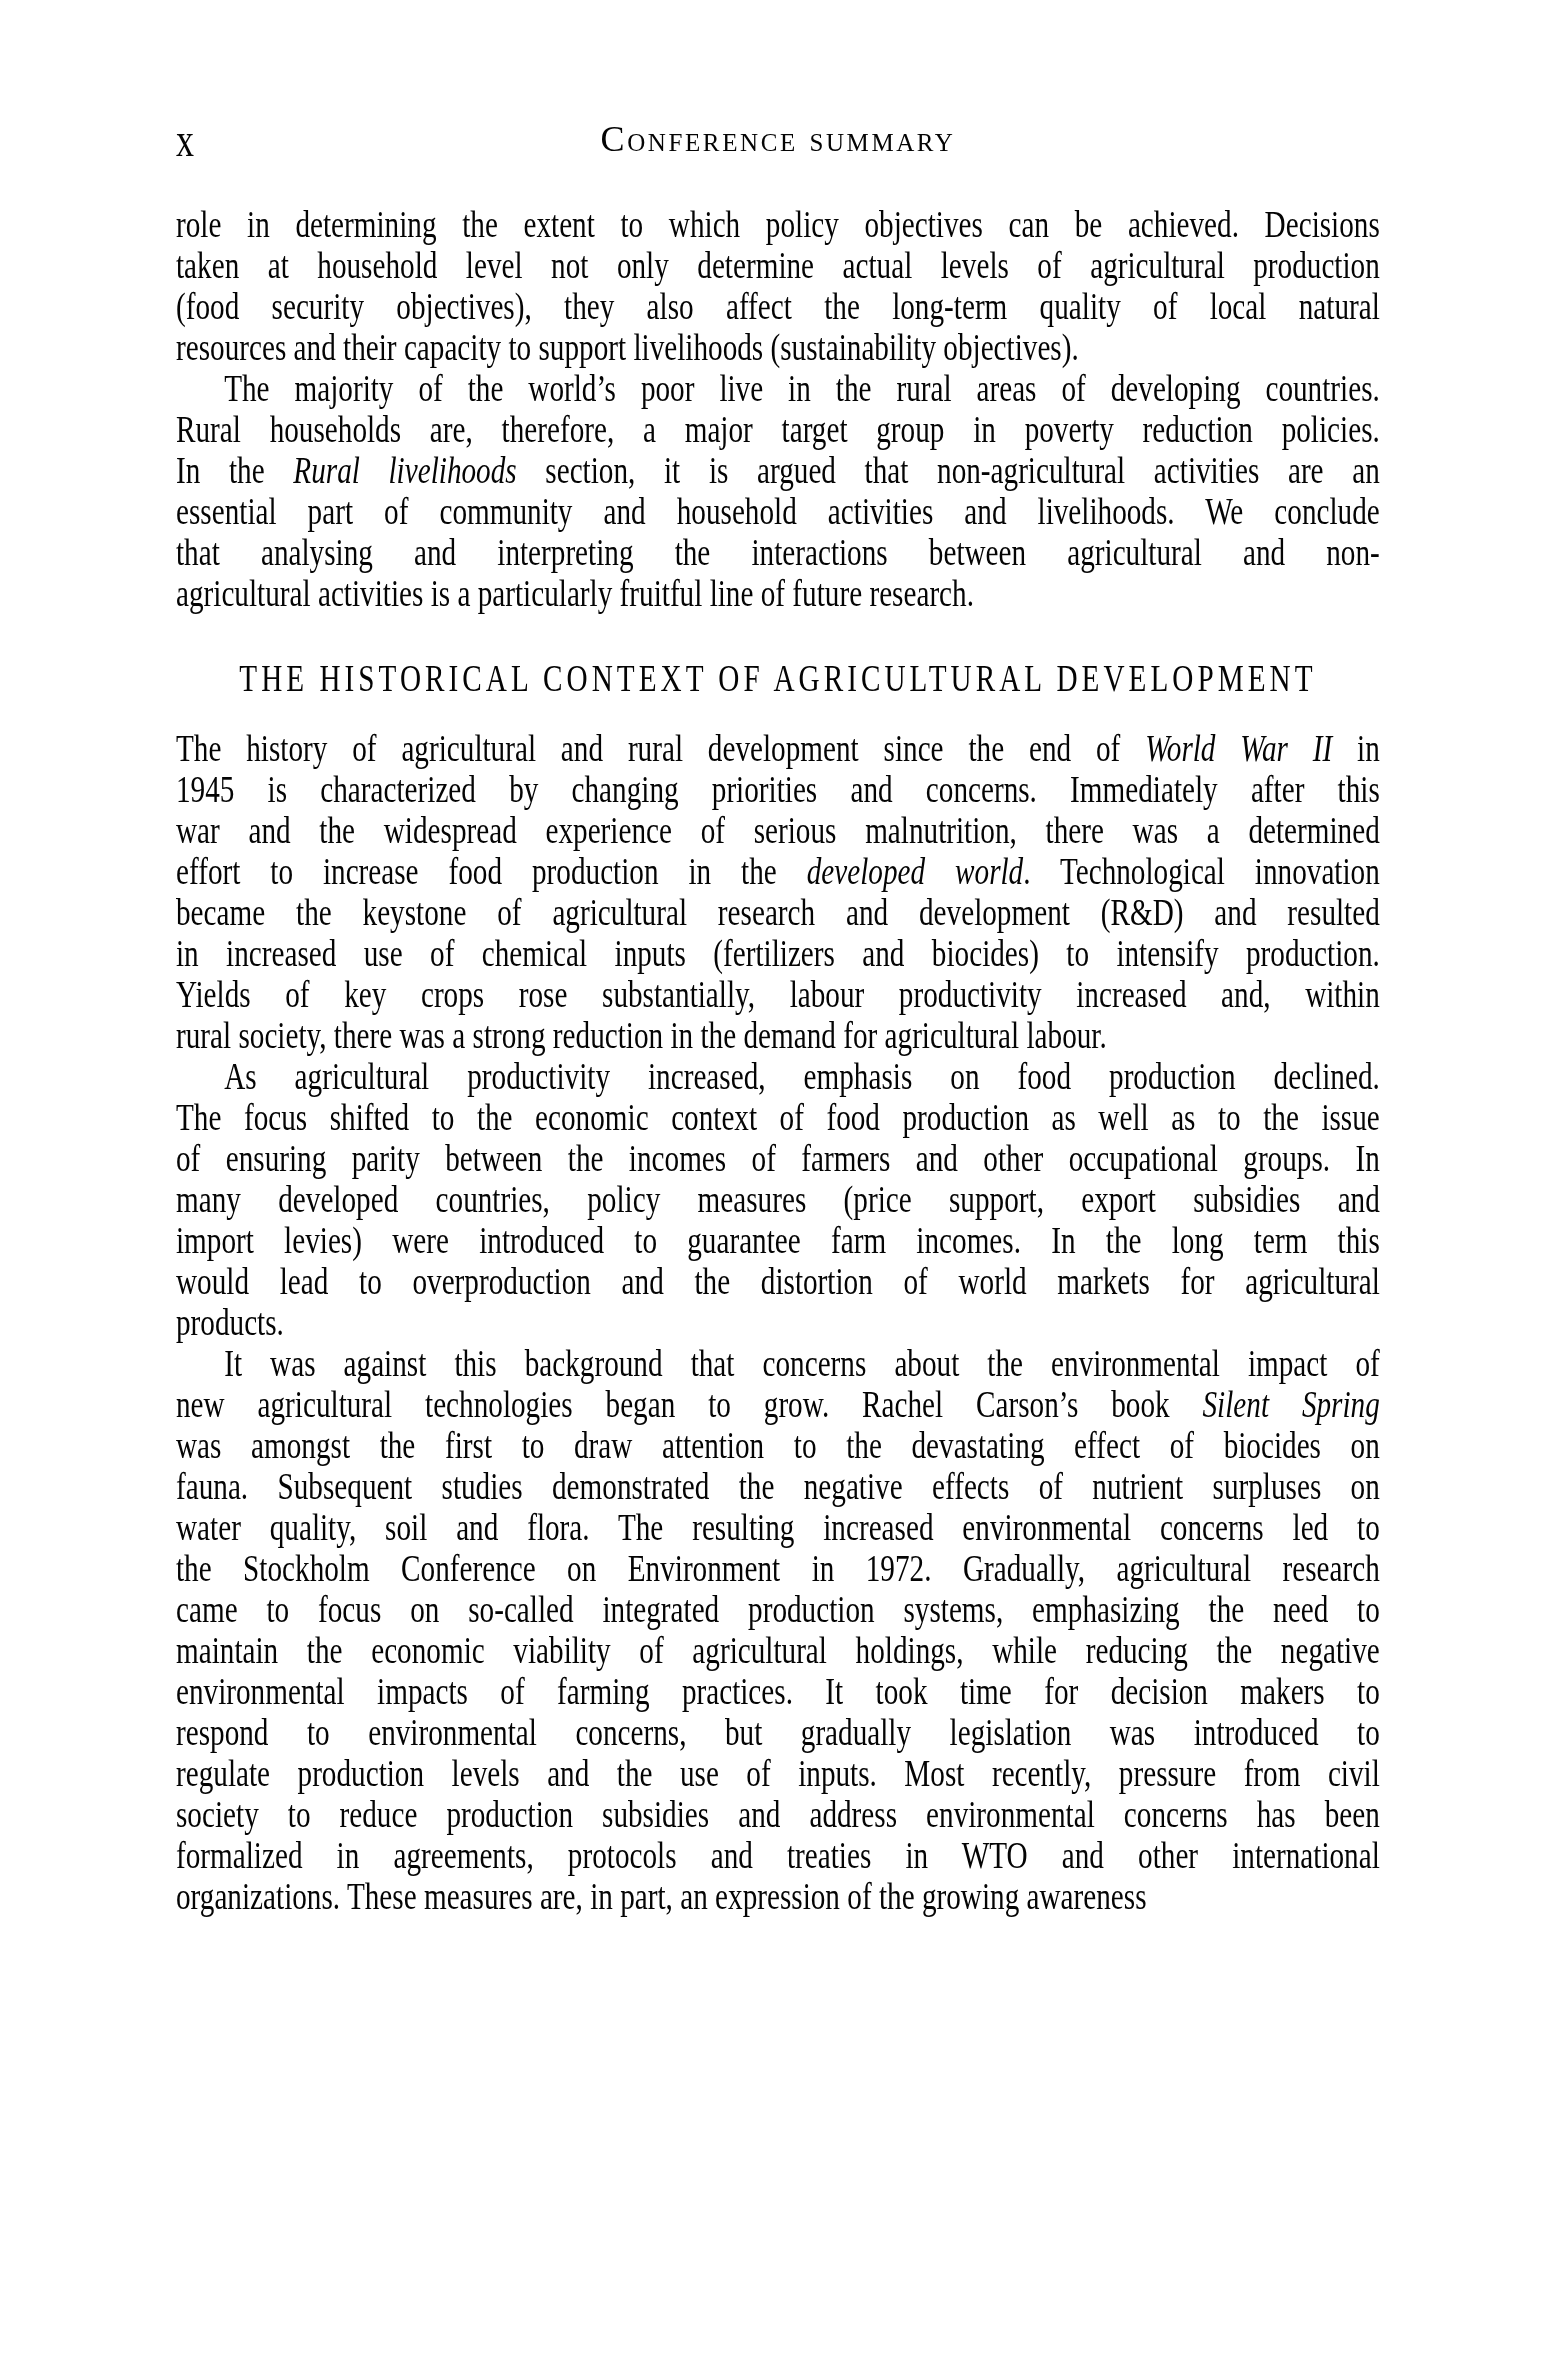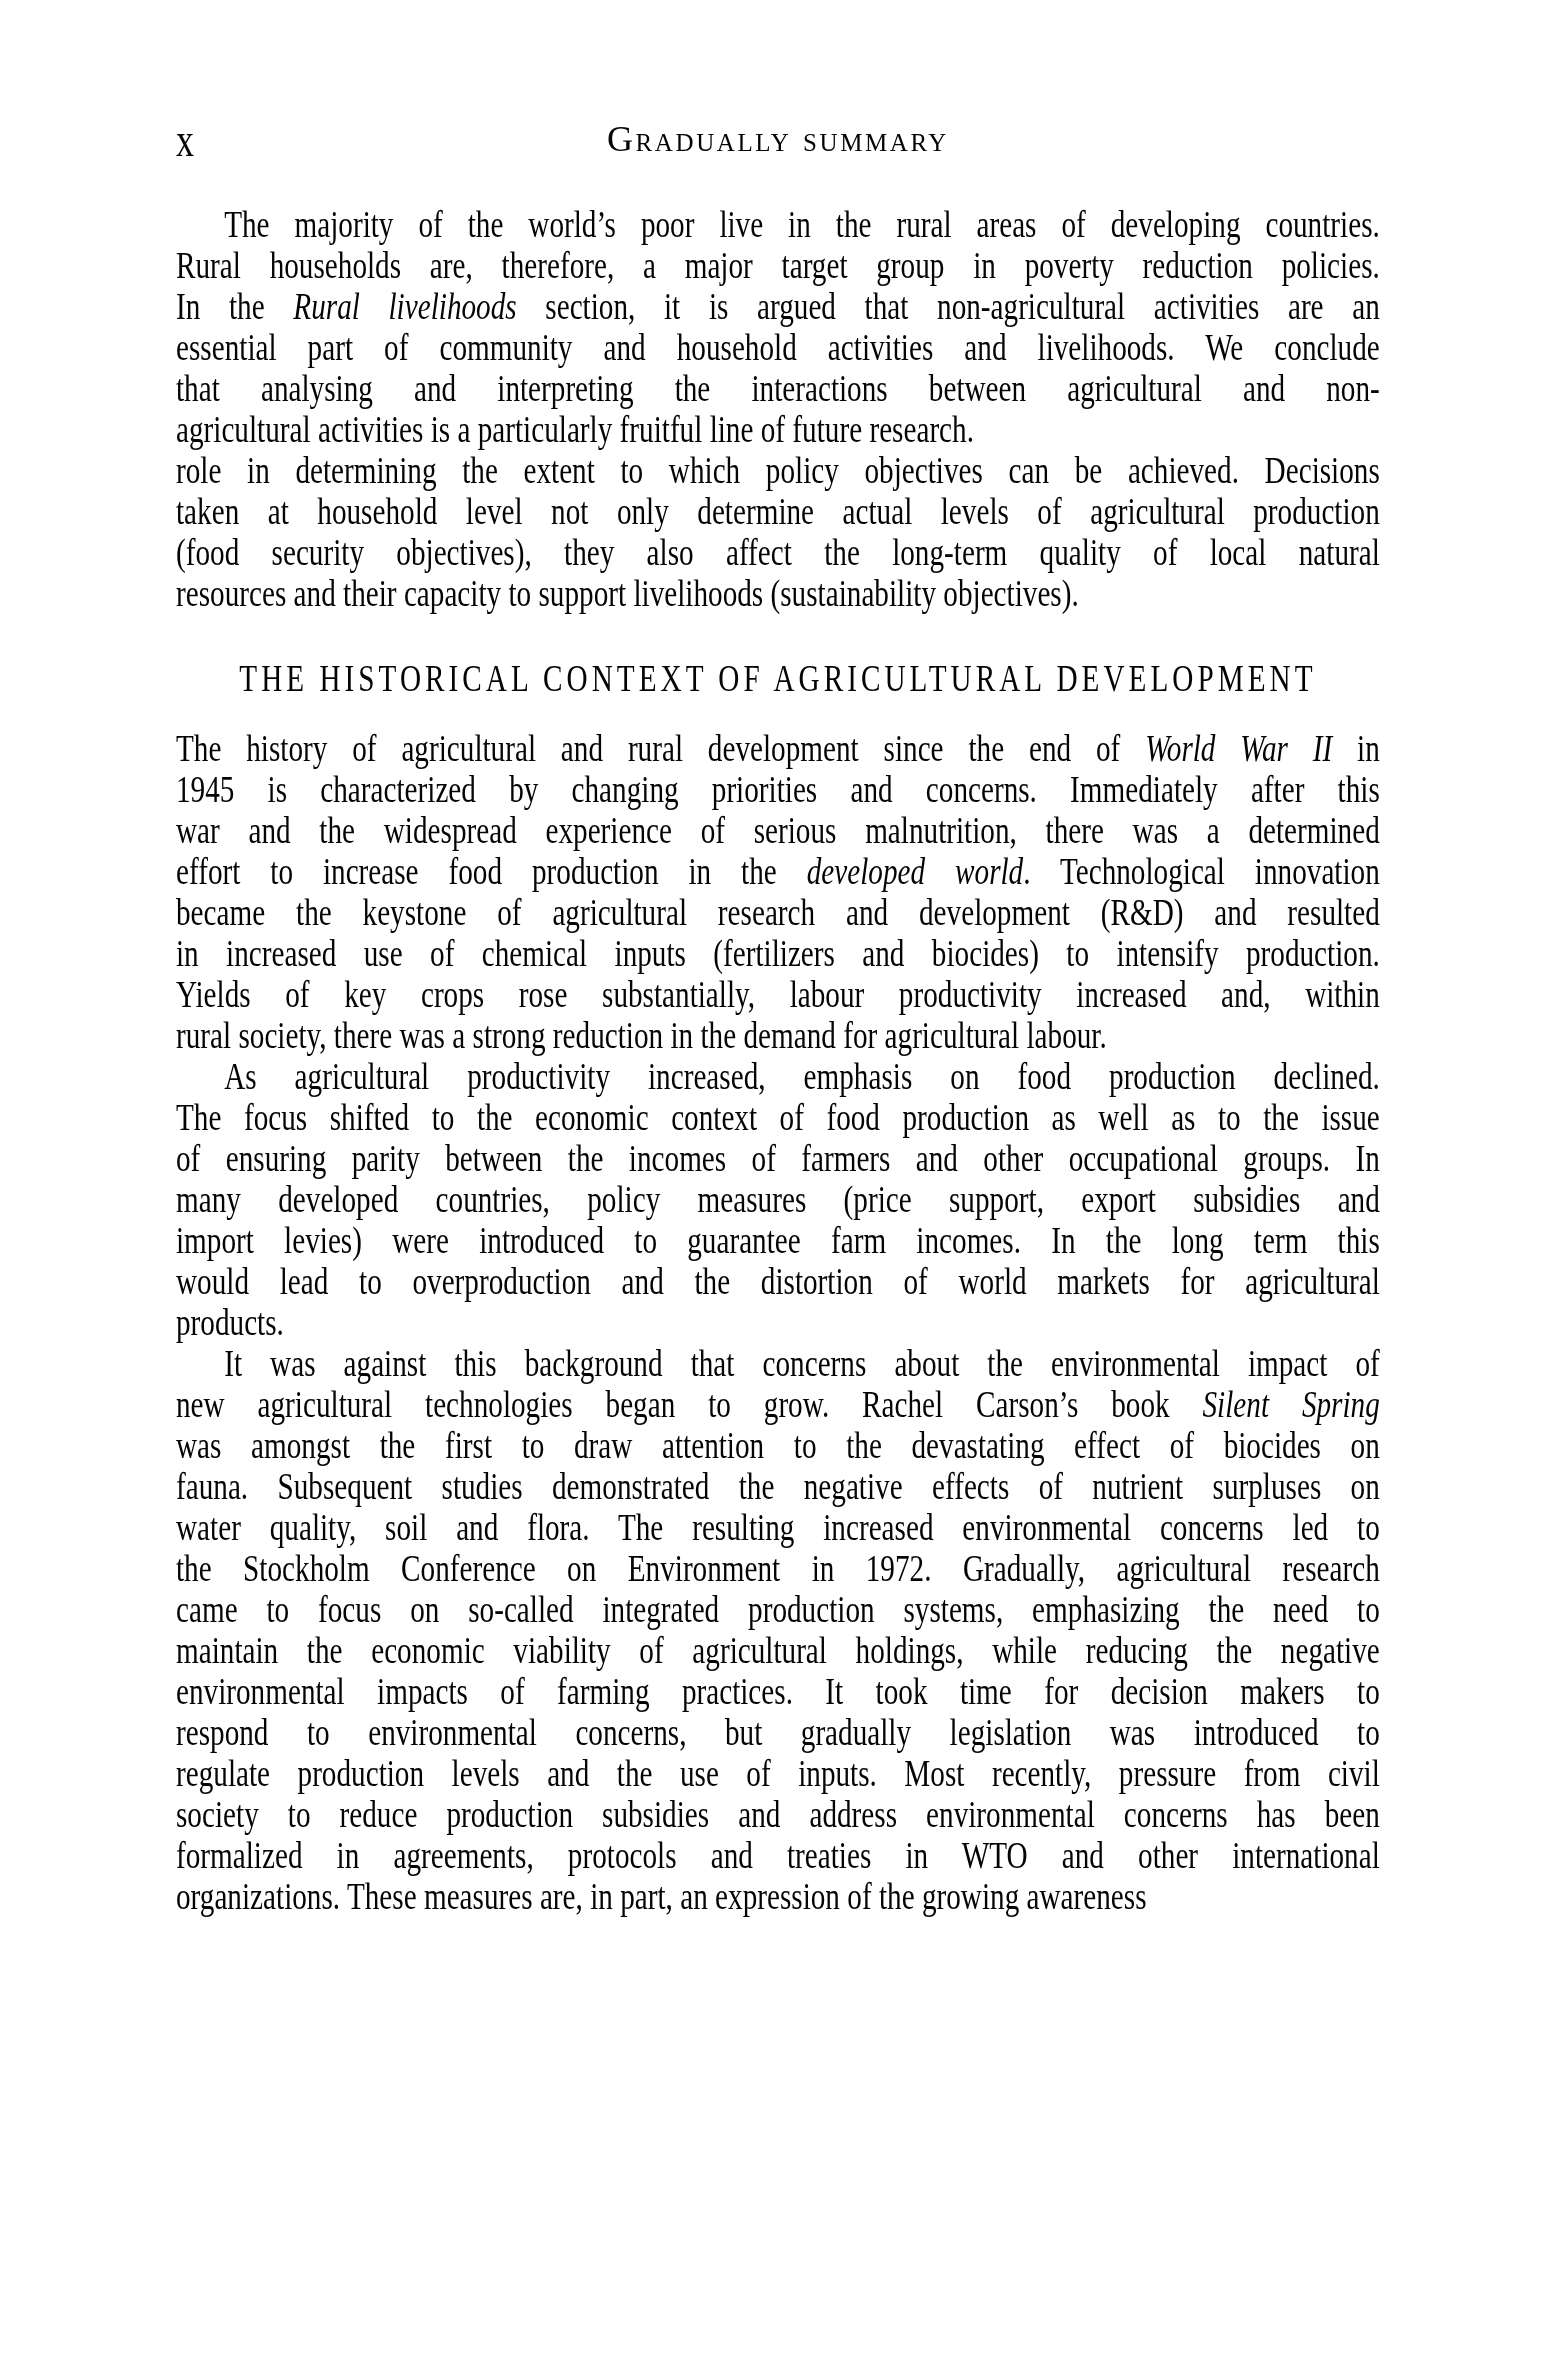--- a/index.html
+++ b/index.html
@@ -62,36 +62,36 @@
     margin:44px 0 29px 0;
   }
   i{font-style:italic;}
 </style>
 </head>
 <body>
 
 <div class="page">
   <header class="running-header">
     <span class="folio">x</span>
-    <span class="running-title">Gradually summary</span>
+    <span class="running-title">Conference summary</span>
   </header>
   <main class="textblock">
+      <div class="para">
+        <div class="line"><span>role in determining the extent to which policy objectives can be achieved. Decisions</span></div>
+        <div class="line"><span>taken at household level not only determine actual levels of agricultural production</span></div>
+        <div class="line"><span>(food security objectives), they also affect the long-term quality of local natural</span></div>
+        <div class="line end"><span>resources and their capacity to support livelihoods (sustainability objectives).</span></div>
+      </div>
       <div class="para">
         <div class="line indent"><span>The majority of the world’s poor live in the rural areas of developing countries.</span></div>
         <div class="line"><span>Rural households are, therefore, a major target group in poverty reduction policies.</span></div>
         <div class="line"><span>In the </span><i>Rural livelihoods</i><span> section, it is argued that non-agricultural activities are an</span></div>
         <div class="line"><span>essential part of community and household activities and livelihoods. We conclude</span></div>
         <div class="line"><span>that analysing and interpreting the interactions between agricultural and non-</span></div>
         <div class="line end"><span>agricultural activities is a particularly fruitful line of future research.</span></div>
-      </div>
-      <div class="para">
-        <div class="line"><span>role in determining the extent to which policy objectives can be achieved. Decisions</span></div>
-        <div class="line"><span>taken at household level not only determine actual levels of agricultural production</span></div>
-        <div class="line"><span>(food security objectives), they also affect the long-term quality of local natural</span></div>
-        <div class="line end"><span>resources and their capacity to support livelihoods (sustainability objectives).</span></div>
       </div>
       <div class="hline"><span>THE HISTORICAL CONTEXT OF AGRICULTURAL DEVELOPMENT</span></div>
       <div class="para">
         <div class="line"><span>The history of agricultural and rural development since the end of </span><i>World War II</i><span> in</span></div>
         <div class="line"><span>1945 is characterized by changing priorities and concerns. Immediately after this</span></div>
         <div class="line"><span>war and the widespread experience of serious malnutrition, there was a determined</span></div>
         <div class="line"><span>effort to increase food production in the </span><i>developed world</i><span>. Technological innovation</span></div>
         <div class="line"><span>became the keystone of agricultural research and development (R&amp;D) and resulted</span></div>
         <div class="line"><span>in increased use of chemical inputs (fertilizers and biocides) to intensify production.</span></div>
         <div class="line"><span>Yields of key crops rose substantially, labour productivity increased and, within</span></div>

